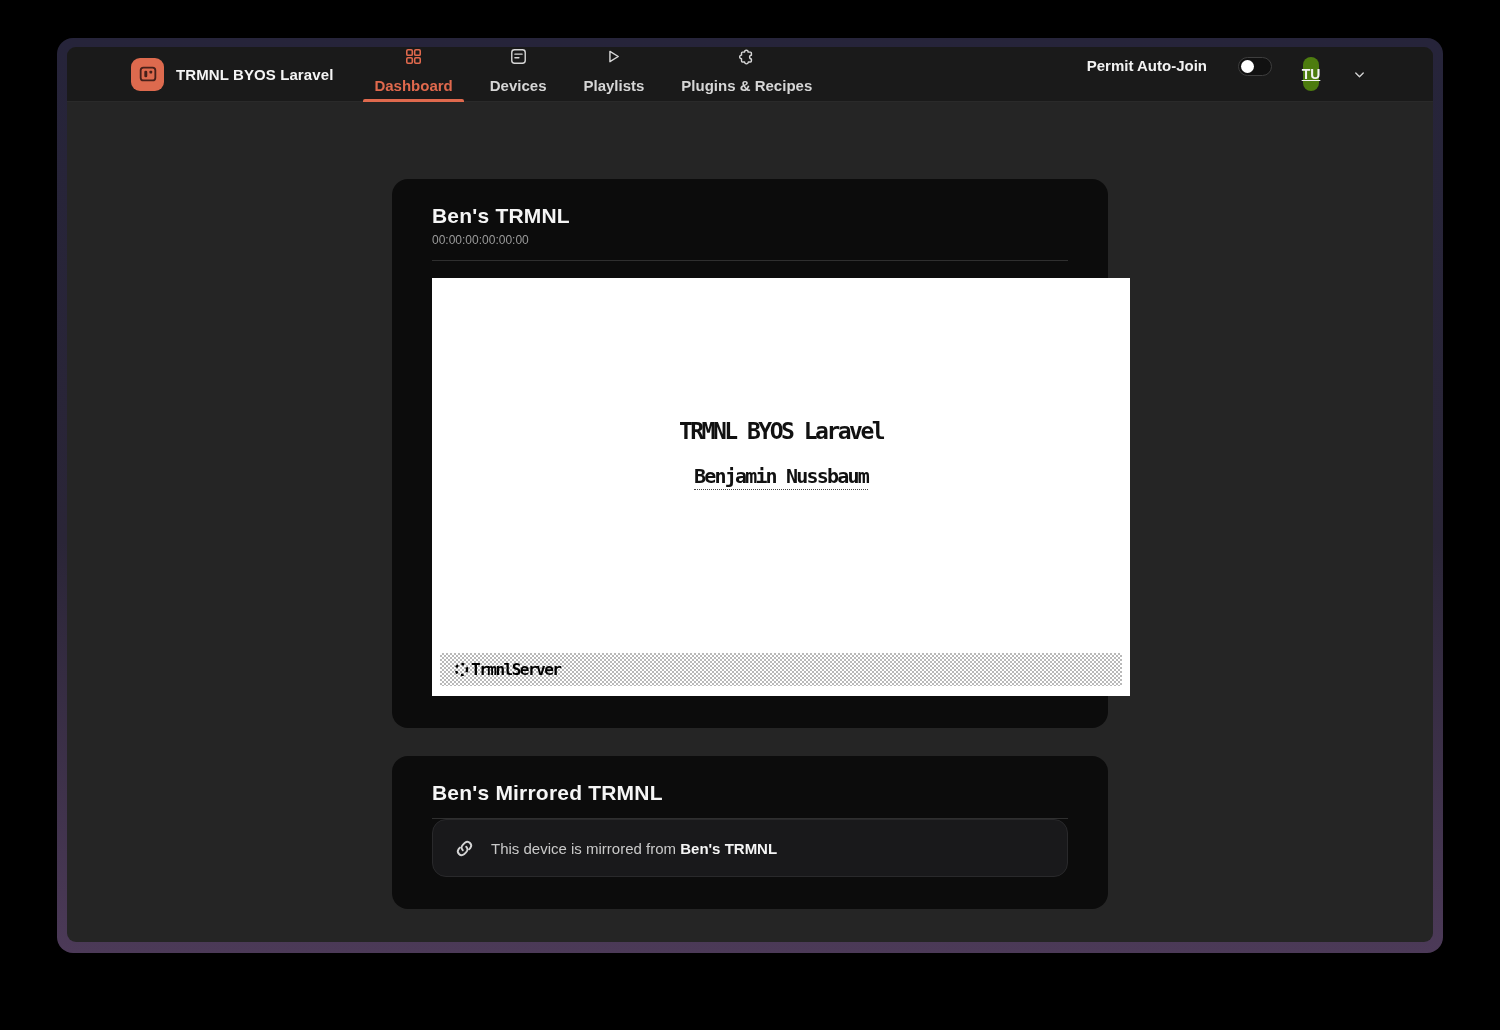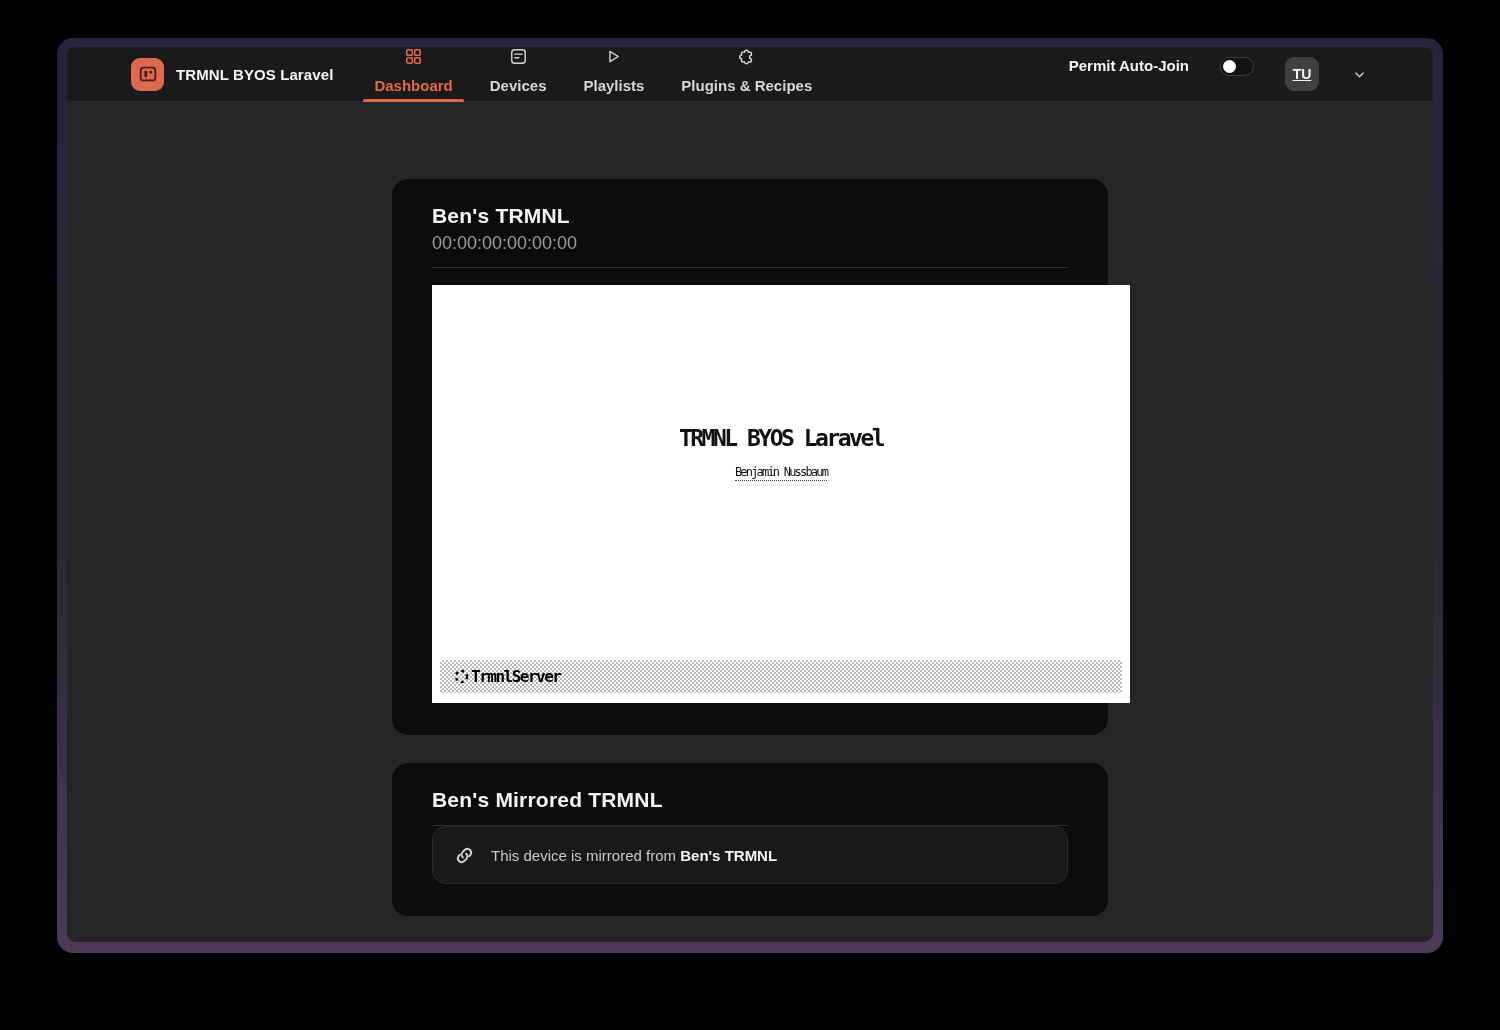--- a/index.html
+++ b/index.html
@@ -33,40 +33,40 @@
   .nav-item.active { color: #e0694d; }
   .nav-item.active::after { content: ""; position: absolute; left: 0; right: 0; bottom: 0;
     height: 3px; background: #e0694d; border-radius: 2px 2px 0 0; }
 
   .nav-right { margin-left: auto; display: flex; gap: 31px; }
   .autojoin-label { color: #f2f2f2; font-size: 15px; font-weight: 600; }
   .toggle { width: 34px; height: 19px; border-radius: 10px; background: #111;
     border: 1px solid #3e3e3e; position: relative; cursor: pointer; flex: none; }
   .toggle-knob { position: absolute; left: 2px; top: 2px; width: 13px; height: 13px;
     border-radius: 50%; background: #fff; }
-  .avatar { width: 34px; height: 34px; border-radius: 9px; background: #404040;
+  .avatar { width: 16px; height: 34px; border-radius: 9px; background: #4d7c0f;
     color: #f2f2f2; font-size: 14px; font-weight: bold; display: flex; align-items: center;
     justify-content: center; cursor: pointer; text-decoration: underline; }
   .chevron { display: flex; align-items: center; cursor: pointer; padding: 2px; }
 
   
   .main { flex: 1; overflow: hidden; padding-top: 77px; }
   .device-card { width: 716px; margin: 0 auto 28px; background: #0c0c0c; border-radius: 16px;
     padding: 25px 40px 32px; }
   .device-name { color: #f5f5f5; font-size: 21px; font-weight: bold; letter-spacing: .2px; }
-  .device-mac { color: #9b9b9b; font-size: 18px; margin-top: 5px; }
+  .device-mac { color: #9b9b9b; font-size: 12px; margin-top: 5px; }
   .card-divider { border: none; border-top: 1px solid #2f2f2f; margin-top: 13px; }
 
   
   .screen { position: relative; margin-top: 17px; width: 698px; height: 418px;
     background: #fff; color: #111; text-align: center;
     font-family: "DejaVu Sans Mono", monospace; }
   .screen-title { padding-top: 140px; font-size: 23px; font-weight: bold; letter-spacing: -2.5px; }
   .screen-quote { margin-top: 17px; font-size: 16px; font-weight: bold; letter-spacing: -1.8px; }
-  .screen-author { margin-top: 14px; display: inline-block; font-size: 12px; font-weight: normal;
+  .screen-author { margin-top: 20px; display: inline-block; font-size: 20px; font-weight: bold;
     letter-spacing: -1.8px; border-bottom: 1px dotted #444; padding-bottom: 1px; }
   .screen-statusbar { position: absolute; left: 8px; right: 8px; bottom: 10px; height: 33px;
     display: flex; align-items: center; padding-left: 12px; 
     background-image: repeating-conic-gradient(#b9b9b9 0% 25%, #ffffff 0% 50%);
     background-size: 4px 4px; }
   .screen-statuslabel { font-size: 16px; font-weight: bold; letter-spacing: -1.5px; color: #000; }
 
   
   .mirror-note { height: 58px; border-radius: 14px; background: #19191b;
     border: 1px solid #29292b; display: flex; align-items: center; padding: 0 20px; gap: 15px; }

